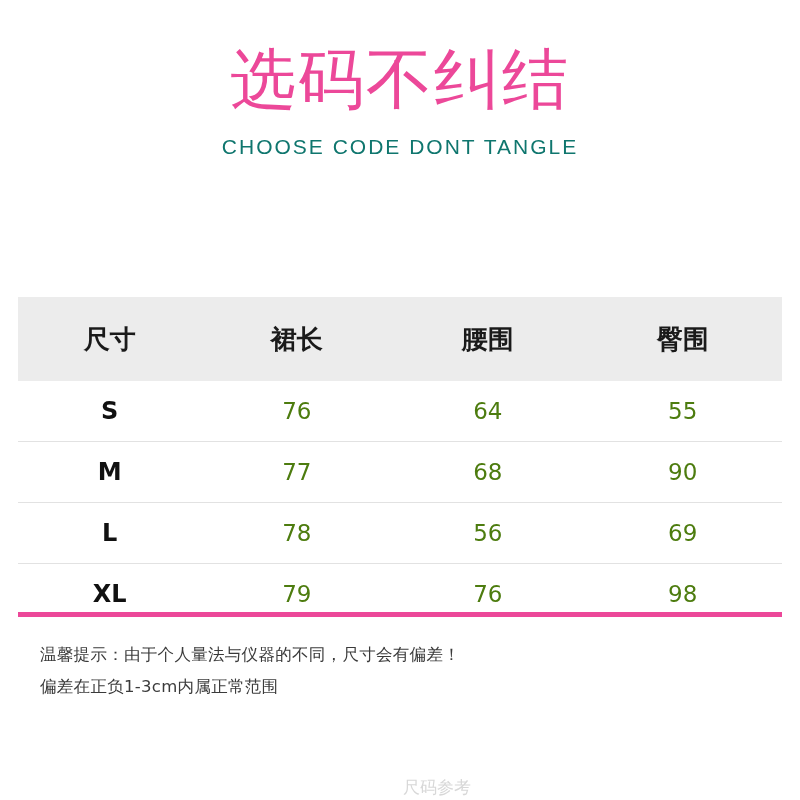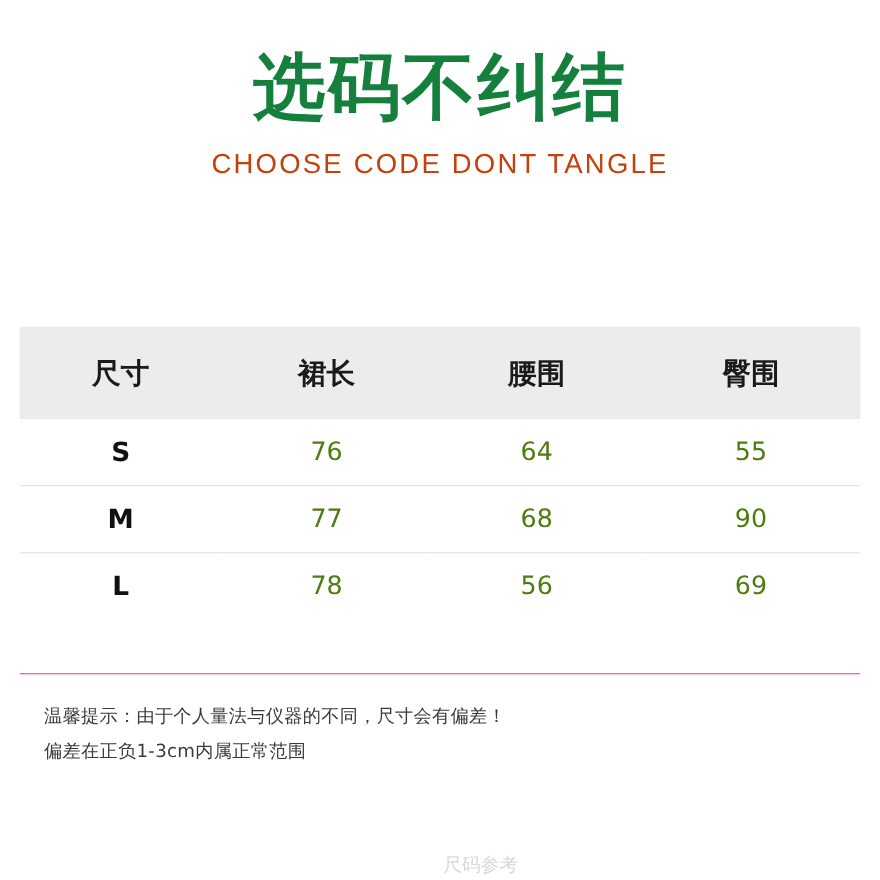--- a/index.html
+++ b/index.html
@@ -21,29 +21,29 @@
   }
 
   
   .header {
     padding-top: 44px;
     text-align: center;
   }
   .headline {
     font-family: "DejaVu Sans", sans-serif;
     font-size: 66px;
-    font-weight: bold;
-    color: #15803d;
+    font-weight: normal;
+    color: #ec4899;
     letter-spacing: 2px;
     line-height: 1.08;
   }
   .subhead {
     margin-top: 20px;
-    font-size: 25px;
-    color: #c2410c;
+    font-size: 21px;
+    color: #0f766e;
     letter-spacing: 2.0px;
     font-weight: 400;
   }
 
   
   .table-wrap {
     position: absolute;
     left: 18px;
     top: 297px;
     width: 764px;
@@ -84,21 +84,21 @@
   .col-c      { width: 25%; }
   .col-d      { width: 26%; }
 
   
   .note-row {
     position: absolute;
     left: 18px;
     top: 612px;
     width: 764px;
     height: 108px;
-    border-top: 1px solid #ec4899;
+    border-top: 5px solid #ec4899;
     display: flex;
     align-items: flex-start;
     justify-content: space-between;
   }
   .note-left {
     padding: 22px 0 0 22px;
     font-size: 16.5px;
     color: #3a3a3a;
     line-height: 1.95;
     font-family: "DejaVu Sans", sans-serif;
@@ -169,20 +169,26 @@
           <td>77</td>
           <td>68</td>
           <td>90</td>
         </tr>
         <tr>
           <td class="size-label">L</td>
           <td>78</td>
           <td>56</td>
           <td>69</td>
         </tr>
+        <tr>
+          <td class="size-label">XL</td>
+          <td>79</td>
+          <td>76</td>
+          <td>98</td>
+        </tr>
       </tbody>
     </table>
   </div>
 
   <div class="note-row">
     <div class="note-left">
       <div>温馨提示：由于个人量法与仪器的不同，尺寸会有偏差！</div>
       <div>偏差在正负1-3cm内属正常范围</div>
     </div>
   </div>

